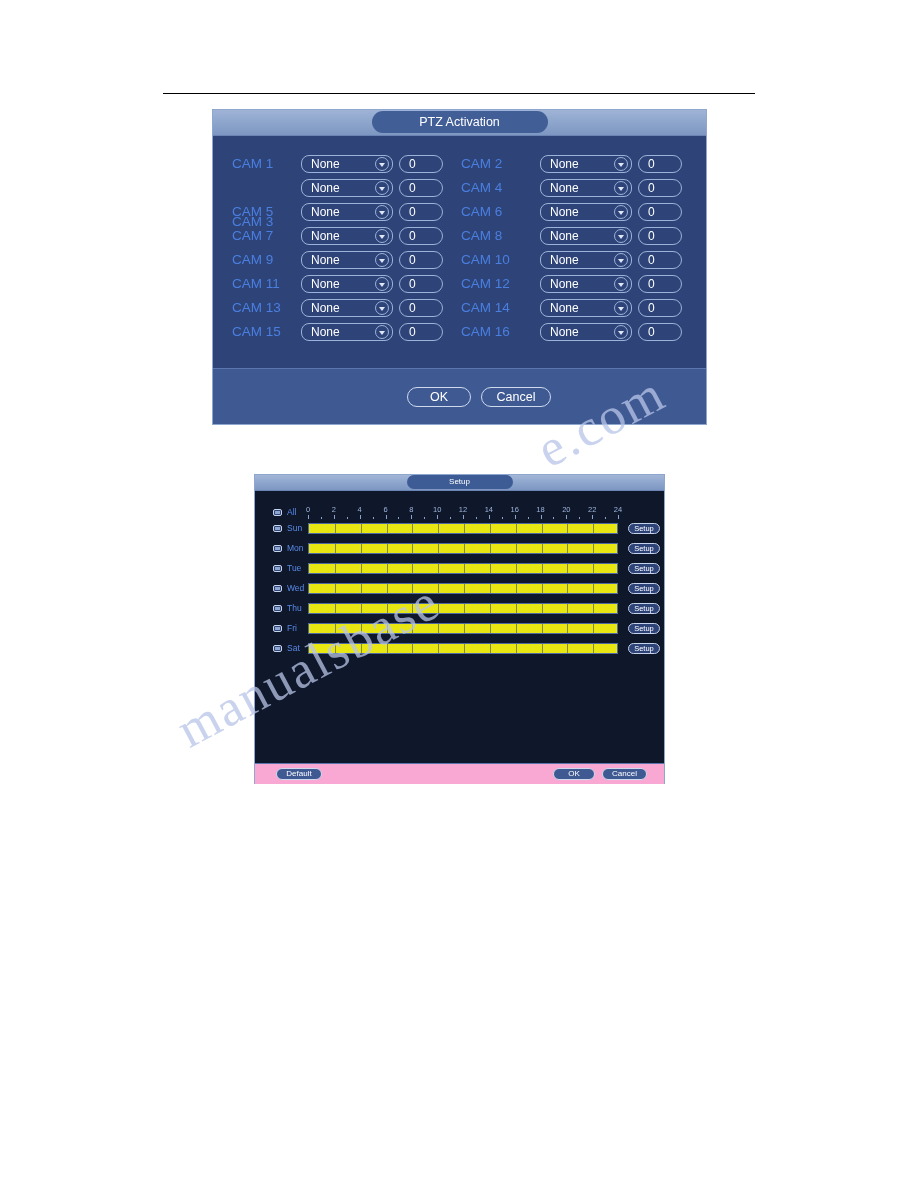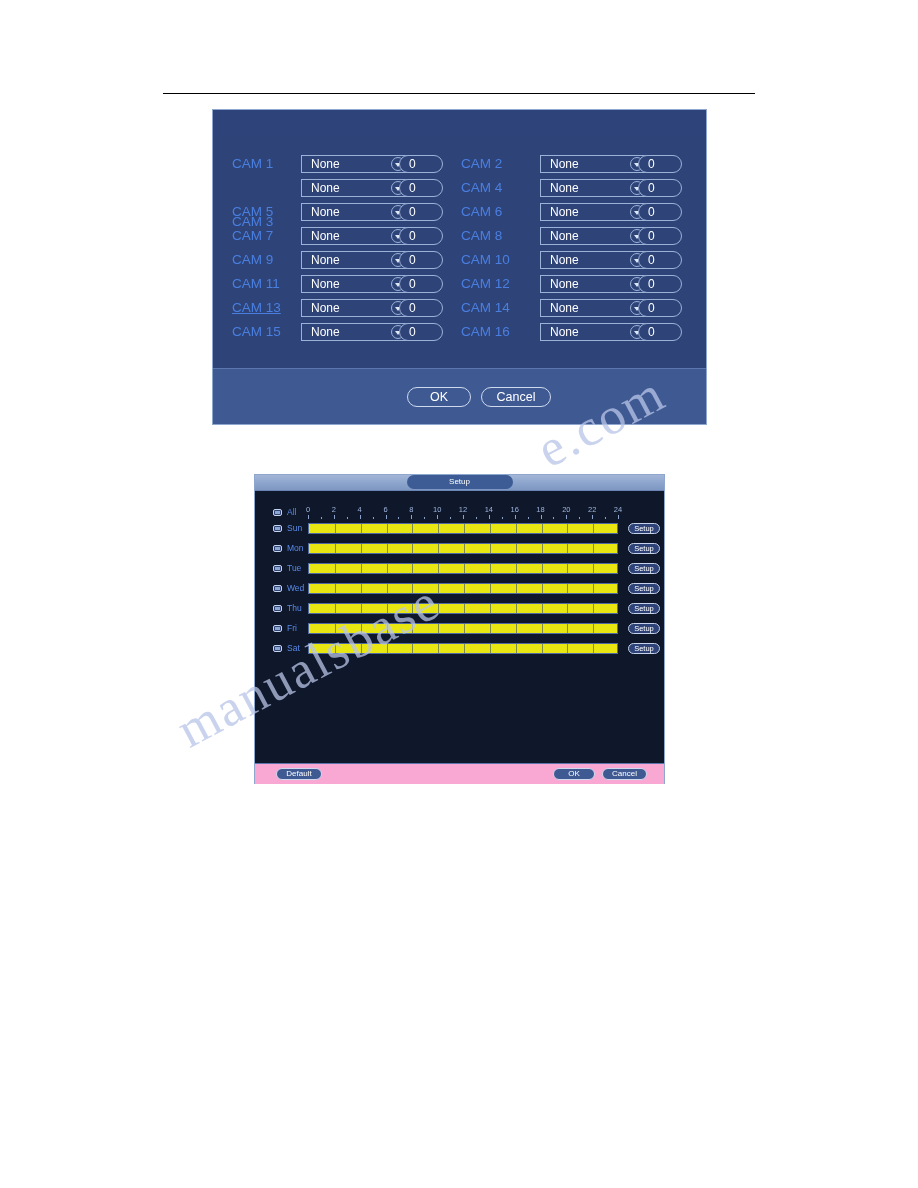--- a/index.html
+++ b/index.html
@@ -110,23 +110,23 @@
   .cam-label {
     position: absolute;
     color: #4a7fe0;
     font-size: 13.5px;
     line-height: 20px;
     white-space: nowrap;
   }
   
   .sel {
     position: absolute;
-    width: 108px;
+    width: 92px;
     height: 18px;
-    border-radius: 0;
+    border-radius: 8px;
     background: #2e4479;
     border: 1px solid #9db2d8;
     box-sizing: border-box;
   }
   .sel .sel-text {
     position: absolute;
     left: 9px;
     top: 0;
     line-height: 16px;
     color: #ffffff;
@@ -347,20 +347,23 @@
   #setup-default { left: 21px; width: 46px; }
   #setup-ok { left: 298px; width: 42px; }
   #setup-cancel { left: 347px; width: 45px; }
 </style>
 </head>
 <body>
 
 <div class="page-rule"></div>
 
 <div class="ptz-dialog">
+  <div class="ptz-titlebar">
+    <div class="ptz-title-pill">PTZ Activation</div>
+  </div>
   <div class="ptz-body" id="ptz-body">
       <div class="cam-row" style="left: 0px; top: 18px; width: 100%;">
         <div class="cam-label" style="left:19px;top:0;">CAM 1</div>
         <div class="sel" style="left:88px;top:1px;">
           <span class="sel-text">None</span>
           <span class="sel-arrow"></span>
         </div>
         <div class="numbox" style="left:186px;top:1px;">
           <span>0</span>
         </div>
@@ -457,21 +460,21 @@
         <div class="cam-label" style="left:248px;top:0;">CAM 12</div>
         <div class="sel" style="left:327px;top:1px;">
           <span class="sel-text">None</span>
           <span class="sel-arrow"></span>
         </div>
         <div class="numbox" style="left:425px;top:1px;">
           <span>0</span>
         </div>
       </div>
       <div class="cam-row" style="left: 0px; top: 162px; width: 100%;">
-        <div class="cam-label" style="left:19px;top:0;text-decoration:underline;">CAM 13</div>
+        <div class="cam-label" style="left:19px;top:0;">CAM 13</div>
         <div class="sel" style="left:88px;top:1px;">
           <span class="sel-text">None</span>
           <span class="sel-arrow"></span>
         </div>
         <div class="numbox" style="left:186px;top:1px;">
           <span>0</span>
         </div>
         <div class="cam-label" style="left:248px;top:0;">CAM 14</div>
         <div class="sel" style="left:327px;top:1px;">
           <span class="sel-text">None</span>

